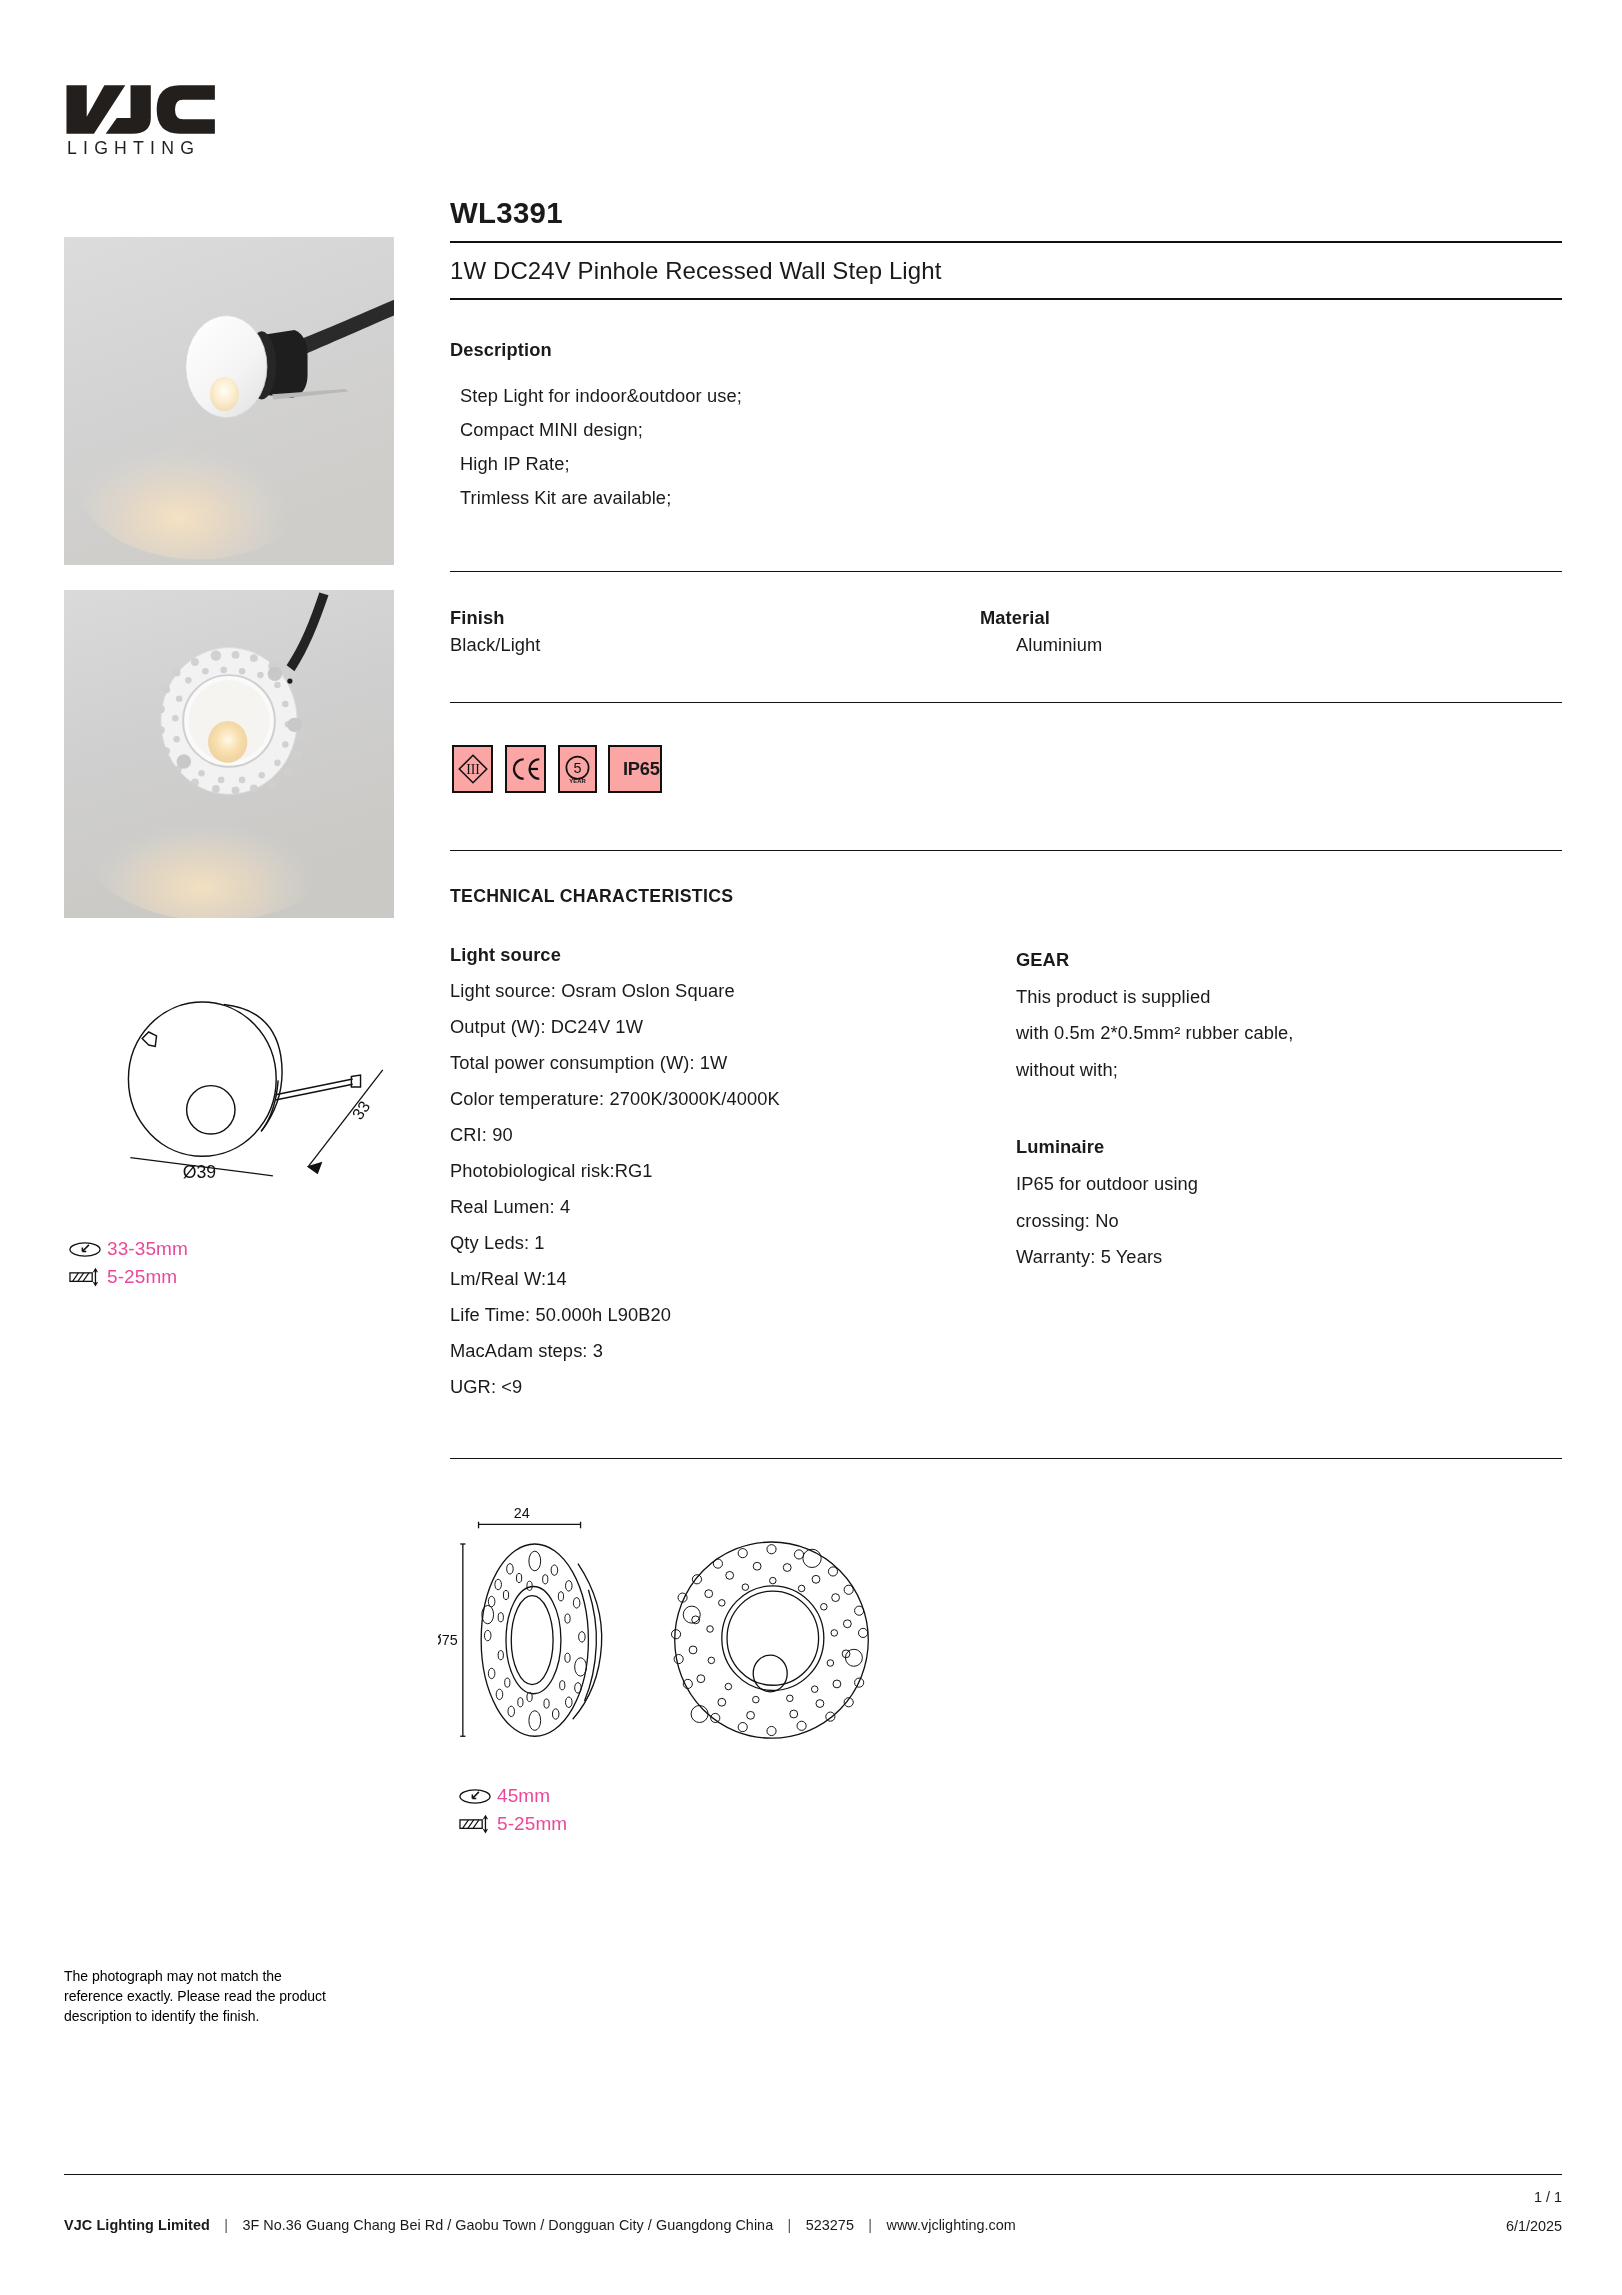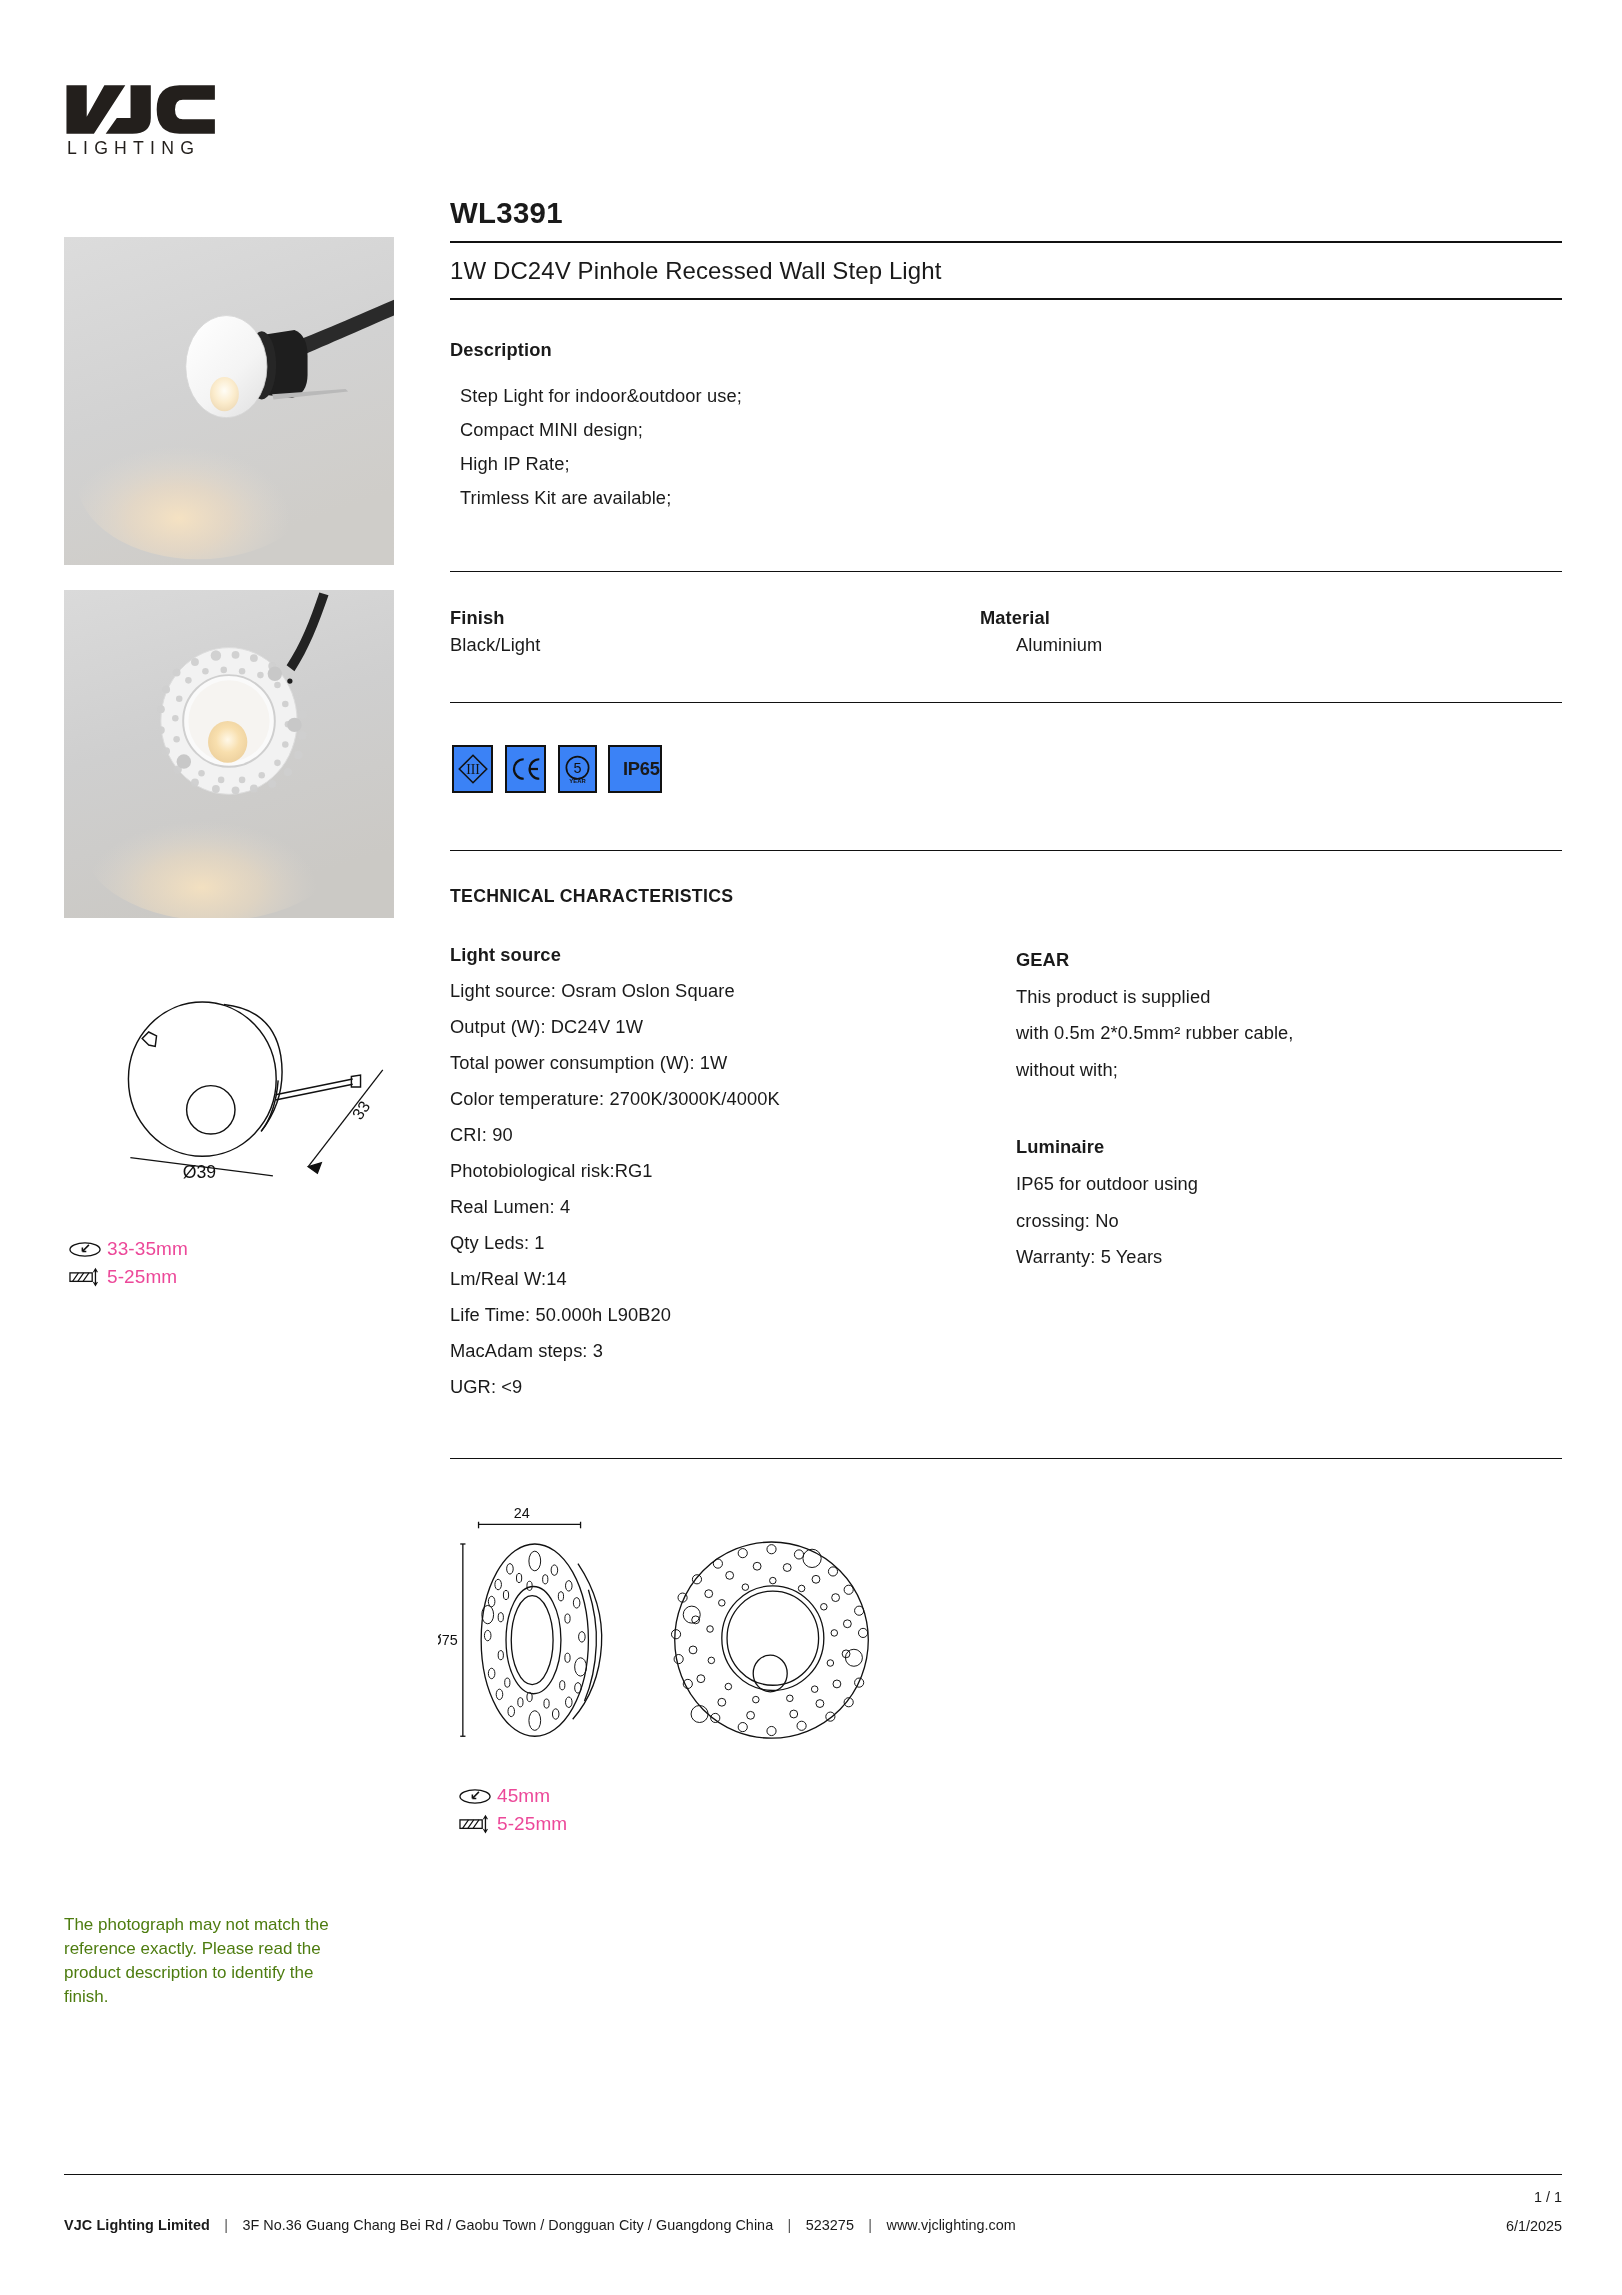--- a/index.html
+++ b/index.html
@@ -68,21 +68,21 @@
 
   .fin-head { position: absolute; left: 450px; top: 607px; }
   .fin-val  { position: absolute; left: 450px; top: 636px; }
   .mat-head { position: absolute; left: 980px; top: 607px; }
   .mat-val  { position: absolute; left: 1016px; top: 636px; }
 
   .r4 { top: 702px; }
 
   .badges { position: absolute; left: 452px; top: 745px; display: flex; gap: 11.8px; }
   .badge {
-    border: 2px solid #111; background: #3b82f6;
+    border: 2px solid #111; background: #fca5a5;
     height: 48px; display: flex; align-items: center; justify-content: center;
   }
   .badge-cls { width: 41px; }
   .badge-ce  { width: 41px; }
   .badge-yr  { width: 39px; }
   .badge-ip  { width: 54px; font-size: 18.3px; font-weight: bold; letter-spacing: -0.2px; padding-left: 12px; }
 
   .r5 { top: 850px; }
 
   .tech-head { position: absolute; left: 450px; top: 886px; font-size: 17.7px; font-weight: bold; letter-spacing: 0.3px; }
@@ -97,22 +97,22 @@
   .gear-gap { height: 41px; }
 
   .r6 { top: 1458px; }
 
   
   .drawing-bottom { position: absolute; left: 438px; top: 1498px; width: 497px; height: 262px; }
   .dims-bottom { position: absolute; left: 458px; top: 1782px; }
 
   
   .disclaimer {
-    position: absolute; left: 64px; top: 1913px; width: 275px;
-    font-size: 17px; line-height: 1.42; color: #4d7c0f;
+    position: absolute; left: 64px; top: 1967px; width: 275px;
+    font-size: 14px; line-height: 1.42; color: #000000;
   }
 
   
   .foot-rule { position: absolute; left: 64px; top: 2174px; width: 1498px; border-top: 1.6px solid #111; }
   .footer { position: absolute; left: 64px; top: 2217px; display: flex; align-items: center; font-size: 14.4px; }
   .footer .co { font-weight: bold; letter-spacing: 0.1px; }
   .footer .sep { color: #555; margin: 0 14.4px; font-weight: 300; }
   .footer .addr { letter-spacing: 0.03px; }
   .footer .zip { letter-spacing: 0.03px; }
   .footer .web { letter-spacing: 0.03px; }

